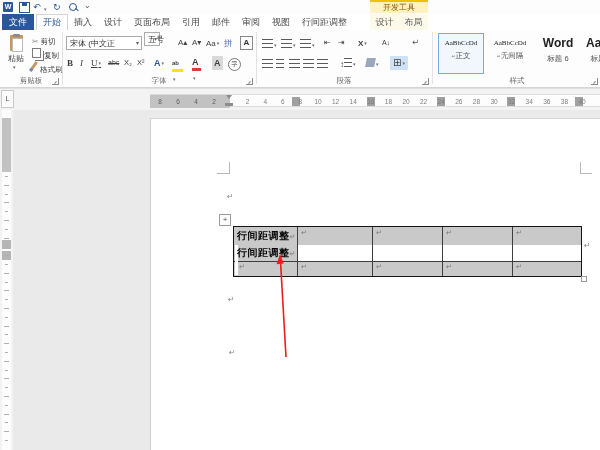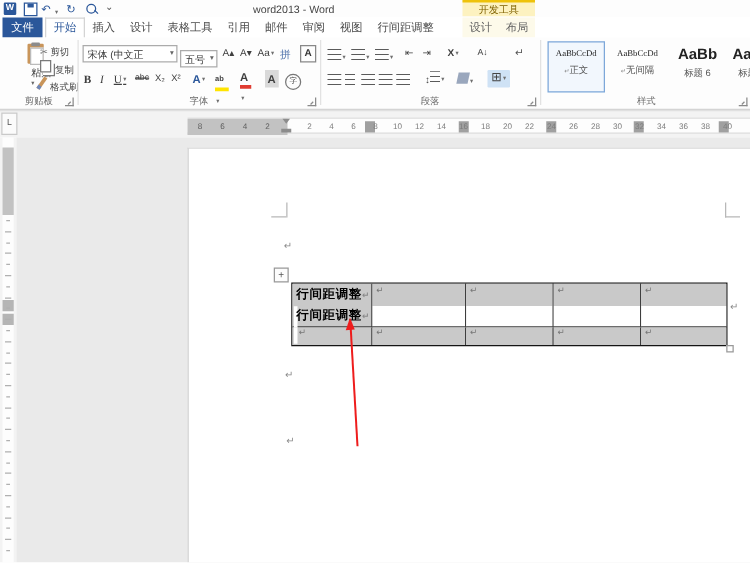--- a/index.html
+++ b/index.html
@@ -98,69 +98,68 @@
     <span class="qat-ico save-ico abs" style="left:19px;">
         <i></i>
       </span>
     <span class="qat-ico abs" style="left:33px;">↶</span>
     <span class="qat-ico abs dd" style="left:43px;top:4px;"></span>
     <span class="qat-ico abs" style="left:53px;">↻</span>
     <span class="qat-ico mag abs" style="left:69px;top:3px;">
         <i></i>
       </span>
     <span class="qat-ico abs" style="left:84px;top:1px;font-size:8px;color:#555;">⌄</span>
-    <span class="title-text">word2013 - Word</span>
     <div class="ctx-head">开发工具</div>
   </div>
 
   <div class="tabrow">
     <div class="filetab">文件</div>
     <div class="tabs">
       <div class="tab active">开始</div>
       <div class="tab">插入</div>
       <div class="tab">设计</div>
-      <div class="tab">表格工具</div>
+      <div class="tab">页面布局</div>
       <div class="tab">引用</div>
       <div class="tab">邮件</div>
       <div class="tab">审阅</div>
       <div class="tab">视图</div>
       <div class="tab">行间距调整</div>
     </div>
     <div class="ctxtabs">
       <div class="tab">设计</div>
       <div class="tab">布局</div>
     </div>
   </div>
 
   <div class="ribbon">
 
     
     <div style="display:contents;">
-      <div class="abs" style="left:15px;top:3px;width:26px;height:42px;text-align:right;">
+      <div class="abs" style="left:3px;top:3px;width:26px;height:42px;text-align:center;">
         <span class="clipicon">
             <b></b>
             <i></i>
           </span>
         <span class="abs" style="left:0;top:20px;width:26px;font-size:8px;color:#3f3f3f;">粘贴</span>
         <span class="abs" style="left:10px;top:31px;font-size:5px;color:#666;">▾</span>
       </div>
       <div class="rbtn" style="left:32px;top:5px;font-size:7.5px;"><span style="color:#777;">✂</span> <span>剪切</span></div>
       <div class="rbtn" style="left:32px;top:18px;font-size:7.5px;"><span class="copyicon"></span><span>复制</span></div>
       <div class="rbtn" style="left:32px;top:31px;font-size:7.5px;"><span class="brushicon"></span><span>格式刷</span></div>
       <div class="glabel" style="left:0;width:62px;">剪贴板</div>
       <span class="launcher" style="left:52px;top:48px;">
           <i></i>
         </span>
     </div>
     <div class="vsep" style="left:62px;"></div>
 
     
     <div style="display:contents;">
       <div class="combo" style="left:66px;top:6px;width:76px;"><span class="val" style="max-width:66px;">宋体 (中文正</span></div>
-      <div class="combo" style="left:144px;top:10px;width:30px;text-decoration:underline;"><span class="val">五号</span></div>
+      <div class="combo" style="left:144px;top:2px;width:16px;text-decoration:underline;"><span class="val">五号</span></div>
       <div class="rbtn" style="left:178px;top:6px;font-size:8px;">A▴</div>
       <div class="rbtn" style="left:192px;top:6px;font-size:8px;">A▾</div>
       <div class="rbtn dd" style="left:206px;top:6px;font-size:8px;">Aa</div>
       <div class="rbtn" style="left:224px;top:6px;font-size:8.5px;color:#4a6ea9;">拼</div>
       <div class="rbtn" style="left:240px;top:5px;"><span class="boxa">A</span></div>
 
       <div class="rbtn" style="left:67px;top:26px;font-weight:bold;font-family:'Liberation Serif',serif;">B</div>
       <div class="rbtn" style="left:80px;top:26px;font-style:italic;font-family:'Liberation Serif',serif;">I</div>
       <div class="rbtn dd" style="left:91px;top:26px;text-decoration:underline;font-family:'Liberation Serif',serif;">U</div>
       <div class="rbtn" style="left:108px;top:26px;font-size:7px;text-decoration:line-through;">abc</div>
@@ -208,21 +207,21 @@
     <div style="display:contents;">
       <div class="stylecard sel" style="left:438px;">
         <span class="sample">AaBbCcDd</span>
         <span class="sname"><span class="pmark" style="font-size:5px;">↵</span><span>正文</span></span>
       </div>
       <div class="stylecard" style="left:487px;">
         <span class="sample">AaBbCcDd</span>
         <span class="sname"><span class="pmark" style="font-size:5px;">↵</span><span>无间隔</span></span>
       </div>
       <div class="stylecard" style="left:536px;width:44px;">
-        <span class="sample big">AaBb</span>
+        <span class="sample big">Word</span>
         <span class="sname">标题 6</span>
       </div>
       <div class="stylecard" style="left:583px;width:30px;">
         <span class="sample big">AaB</span>
         <span class="sname">标题</span>
       </div>
       <div class="glabel" style="left:436px;width:162px;">样式</div>
       <span class="launcher" style="left:591px;top:48px;">
           <i></i>
         </span>

